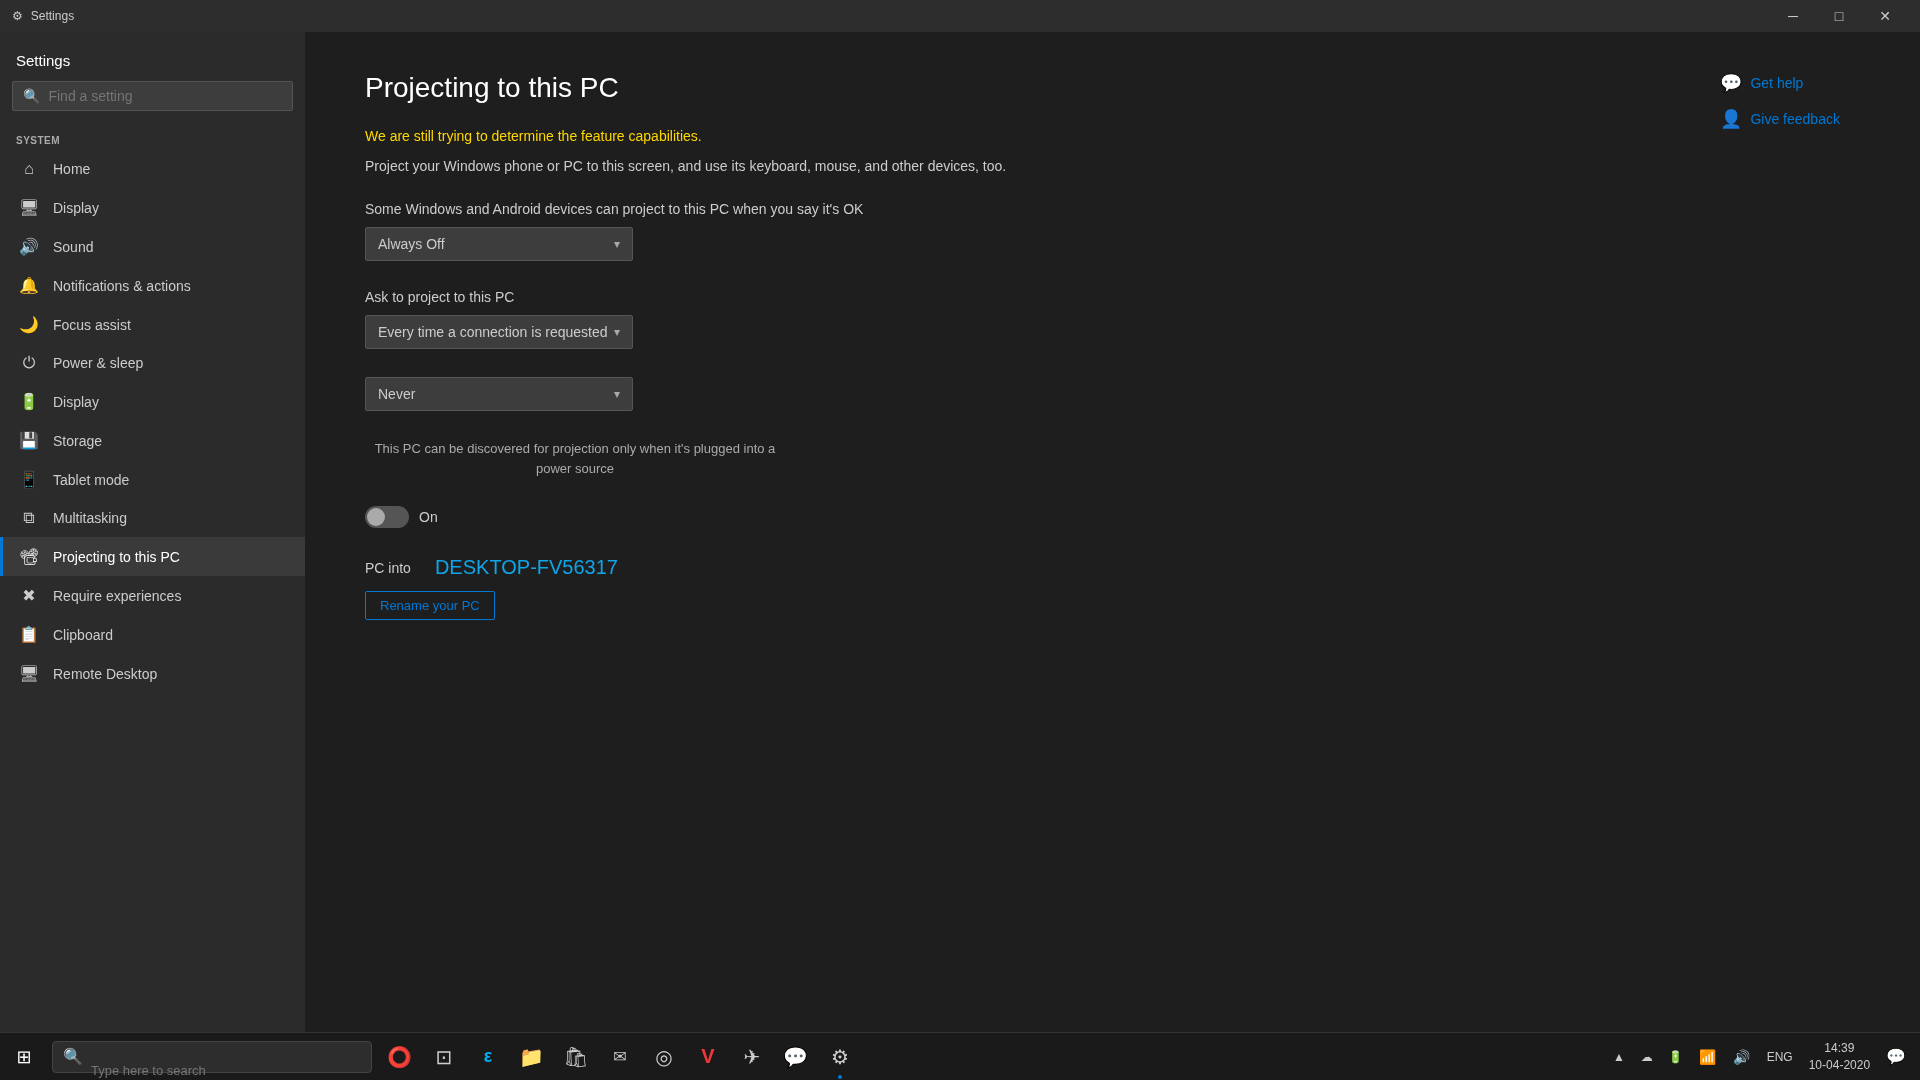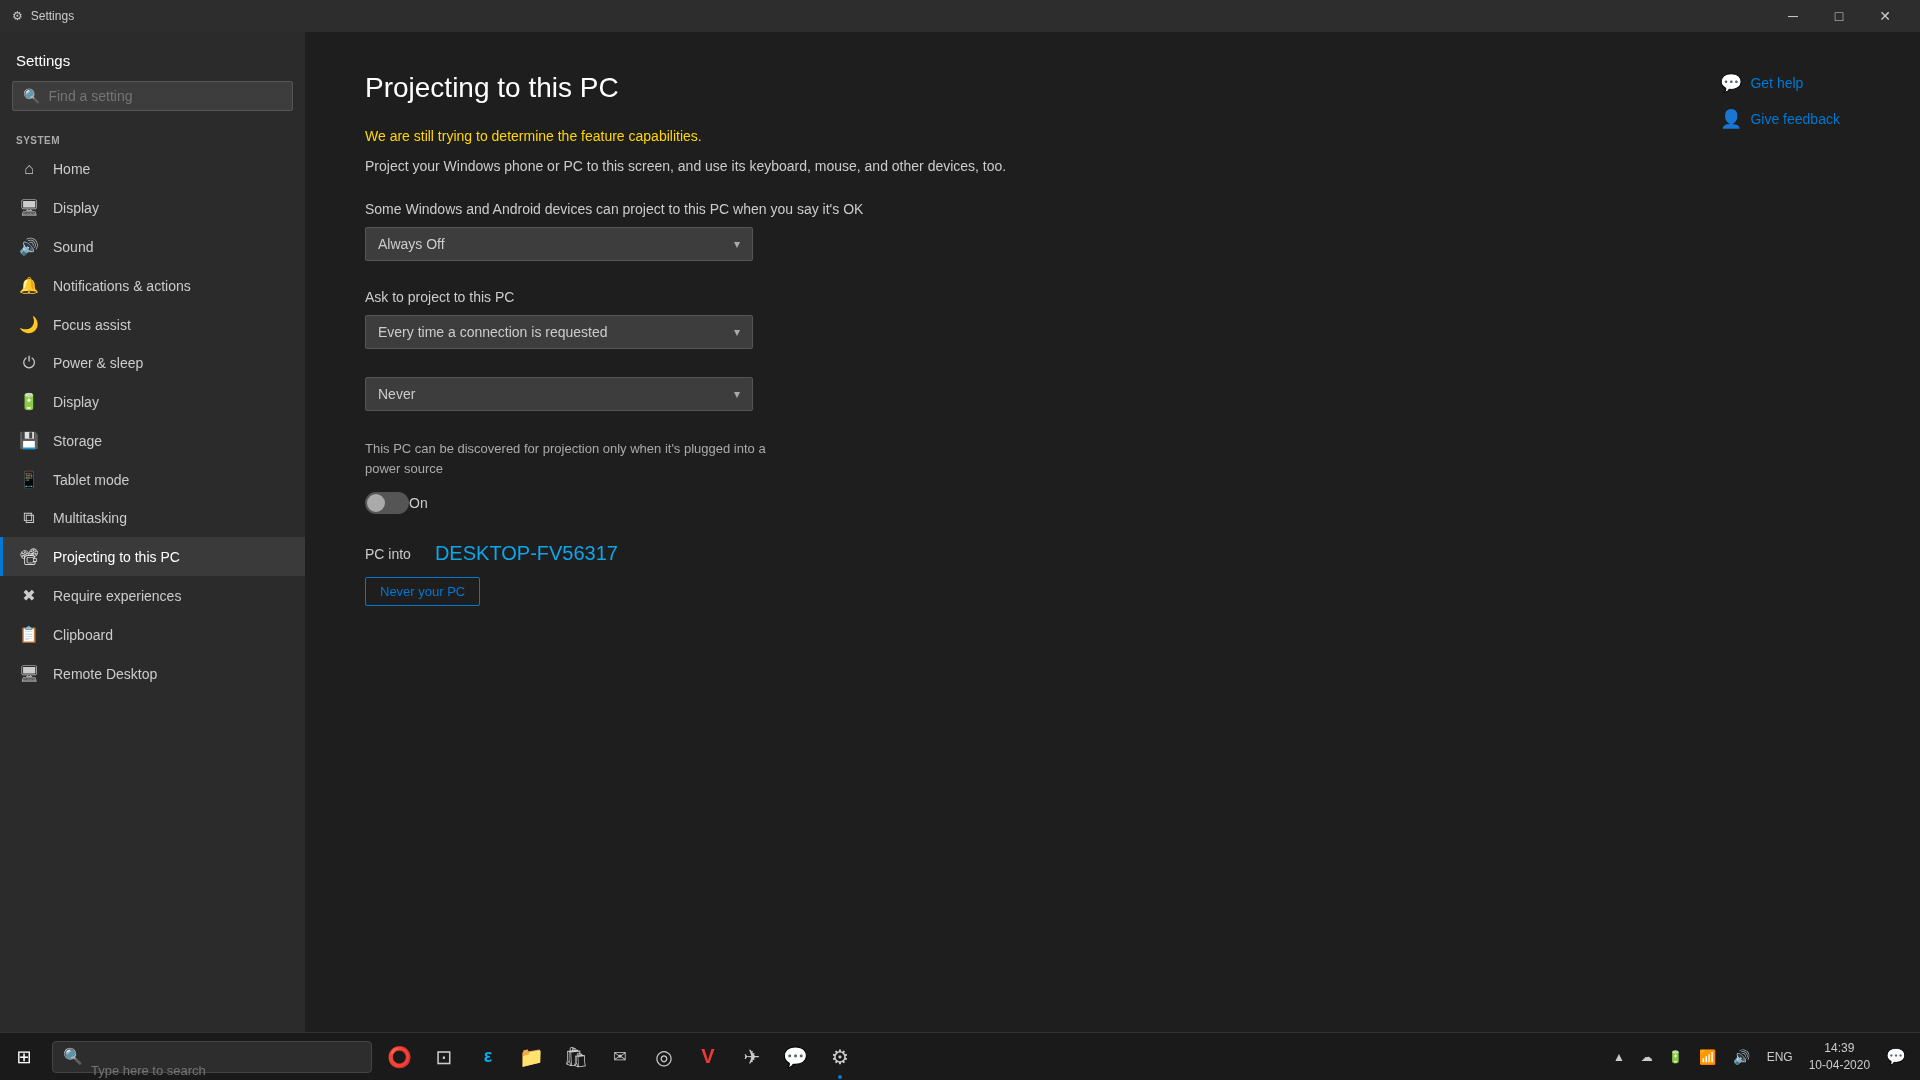--- a/index.html
+++ b/index.html
@@ -159,46 +159,48 @@
     }
 
     .section-label {
       font-size: 14px;
       color: #cccccc;
       margin-bottom: 10px;
       margin-top: 21px;
     }
 
     .dropdown {
-      width: 388px;
+      width: 268px;
       background: #3d3d3d;
       border: 1px solid #555;
       color: #cccccc;
       font-size: 14px;
       padding: 8px 12px;
       display: flex;
       align-items: center;
       justify-content: space-between;
       cursor: pointer;
       margin-bottom: 28px;
       border-radius: 2px;
     }
     .dropdown-arrow { font-size: 12px; color: #aaa; }
 
     .section-note {
       font-size: 13px;
       color: #aaa;
-      margin-bottom: 14px;
+      margin-bottom: 28px;
       max-width: 420px;
       line-height: 1.5;
+      text-align: center;
     }
 
     .toggle-row {
       display: flex;
       align-items: center;
+      gap: 10px;
       margin-bottom: 28px;
     }
     .toggle-switch {
       width: 44px;
       height: 22px;
       background: #555;
       border-radius: 11px;
       position: relative;
       cursor: pointer;
       flex-shrink: 0;
@@ -483,21 +485,21 @@
       </div>
       <span class="toggle-label">On</span>
     </div>
 
     
     <div class="pc-name-row">
       <span class="pc-name-label">PC into</span>
       <span class="pc-name-value">DESKTOP-FV56317</span>
     </div>
 
-    <button class="rename-btn">Never your PC</button>
+    <button class="rename-btn">Rename your PC</button>
   </div>
 
   <div class="help-panel">
     <a class="help-link">
       <span class="help-icon">💬</span>
       <span>Get help</span>
     </a>
     <a class="help-link">
       <span class="help-icon">👤</span>
       <span>Give feedback</span>

